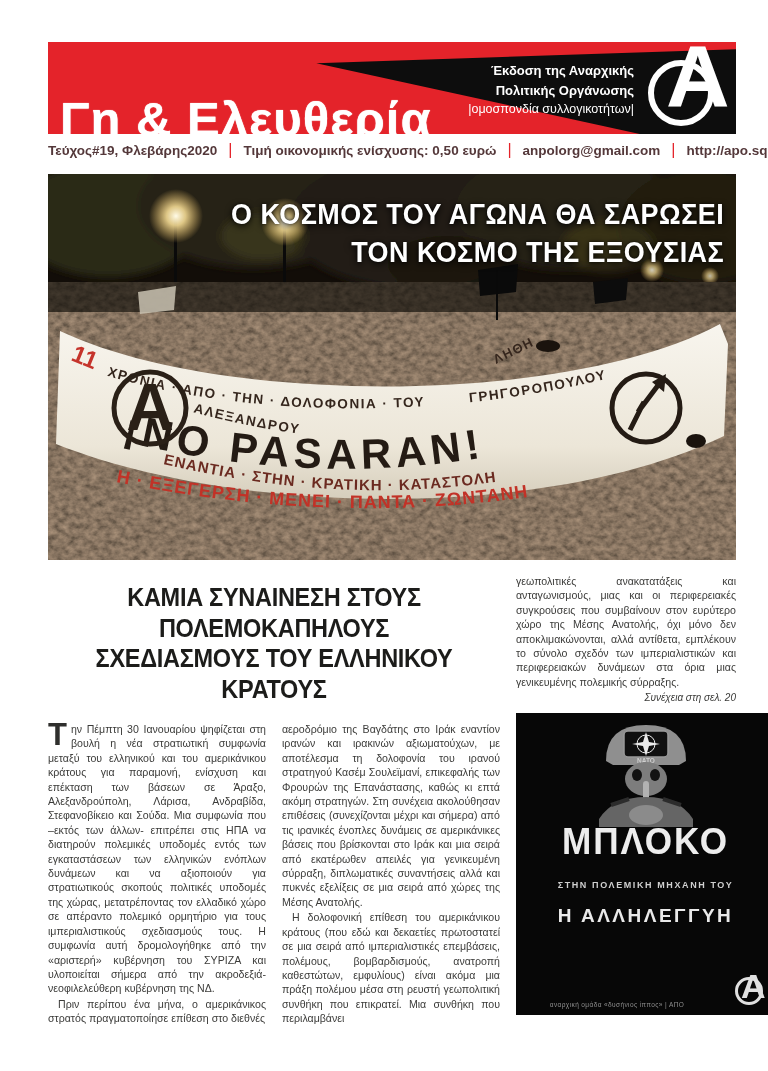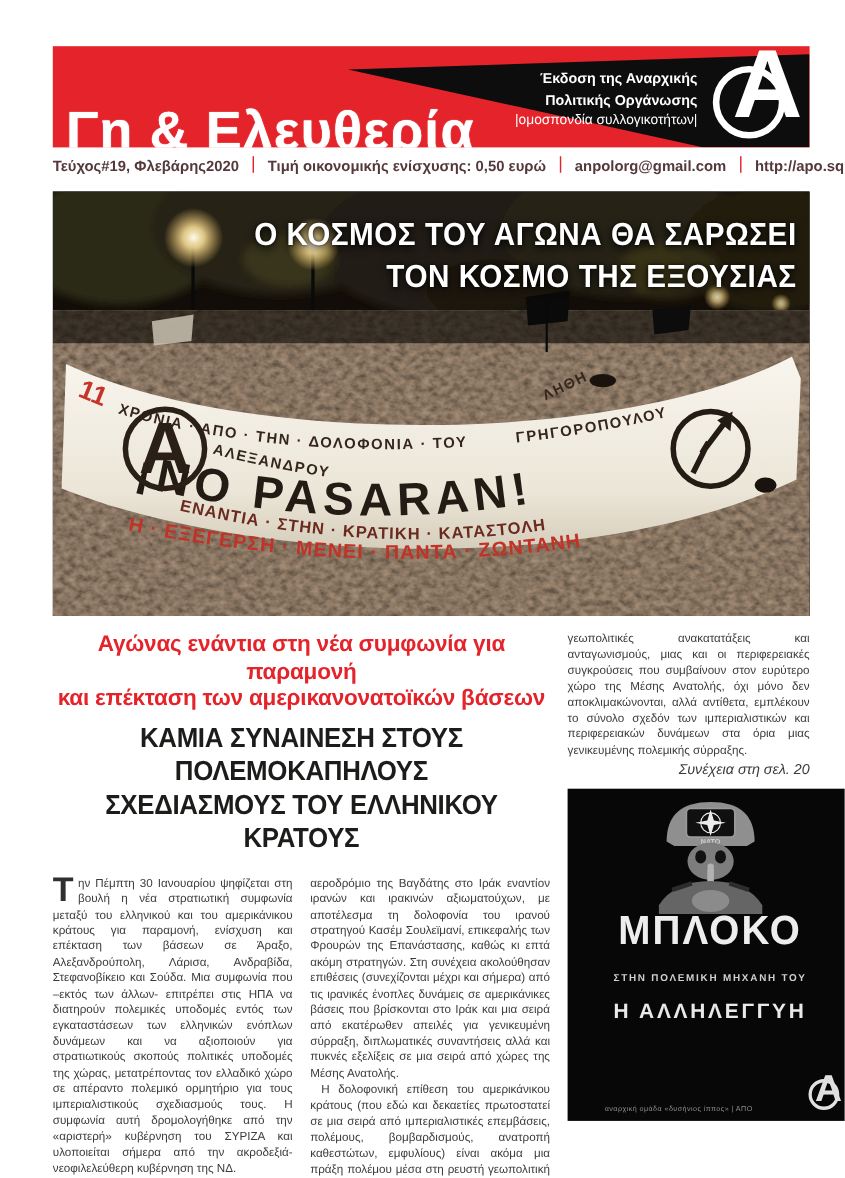--- a/index.html
+++ b/index.html
@@ -53,21 +53,21 @@
 
   
   .cols{display:flex;gap:16px;margin-top:18px;}
   .bodycol{width:218px;flex:none;text-align:justify;font-size:10.6px;line-height:1.36;
     color:#3b3b39;height:312px;overflow:hidden;}
   .bodycol p{margin:0;}
   .bodycol p + p{text-indent:10px;margin-top:1px;}
   .dropcap{float:left;font-size:31px;line-height:25px;font-weight:700;
     padding-right:4px;color:#2f2f2d;}
   .col3-text{text-align:justify;font-size:10.6px;line-height:1.36;color:#3b3b39;margin:0;}
-  .continuation{text-align:right;font-style:italic;font-size:13px;color:#3b3b39;
+  .continuation{text-align:right;font-style:italic;font-size:10px;color:#3b3b39;
     margin-top:3px;}
 
   
   .poster{position:relative;margin-top:10px;width:259px;height:302px;background:#070707;
     overflow:hidden;}
   .poster-inner{position:absolute;inset:0;padding-top:6px;}
   .soldier{display:block;margin:0 auto;}
   .p-title{margin-top:-4px;text-align:center;font-size:37px;font-weight:900;color:#ededed;
     letter-spacing:2px;line-height:1;transform:scaleX(.95);}
   .p-sub{text-align:center;font-size:9px;font-weight:700;color:#cfcfcf;
@@ -232,24 +232,20 @@
       </svg>
 
       <div class="photo-headline">
         <span>Ο ΚΟΣΜΟΣ ΤΟΥ ΑΓΩΝΑ ΘΑ ΣΑΡΩΣΕΙ</span>
         <span>ΤΟΝ ΚΟΣΜΟ ΤΗΣ ΕΞΟΥΣΙΑΣ</span>
       </div>
     </div>
 
     <div class="grid">
       <div class="left-zone">
-        <div class="kicker">
-          <span>Αγώνας ενάντια στη νέα συμφωνία για παραμονή</span>
-          <span>και επέκταση των αμερικανονατοϊκών βάσεων</span>
-        </div>
         <div class="mainhead">
           <span>ΚΑΜΙΑ ΣΥΝΑΙΝΕΣΗ ΣΤΟΥΣ ΠΟΛΕΜΟΚΑΠΗΛΟΥΣ</span>
           <span>ΣΧΕΔΙΑΣΜΟΥΣ ΤΟΥ ΕΛΛΗΝΙΚΟΥ ΚΡΑΤΟΥΣ</span>
         </div>
         <div class="cols">
           <div class="bodycol">
             <p><span class="dropcap">Τ</span><span>ην Πέμπτη 30 Ιανουαρίου ψηφίζεται στη βουλή η νέα στρατιωτική συμφωνία μεταξύ του ελληνικού και του αμερικάνικου κράτους για παραμονή, ενίσχυση και επέκταση των βάσεων σε Άραξο, Αλεξανδρούπολη, Λάρισα, Ανδραβίδα, Στεφανοβίκειο και Σούδα. Μια συμφωνία που –εκτός των άλλων- επιτρέπει στις ΗΠΑ να διατηρούν πολεμικές υποδομές εντός των εγκαταστάσεων των ελληνικών ενόπλων δυνάμεων και να αξιοποιούν για στρατιωτικούς σκοπούς πολιτικές υποδομές της χώρας, μετατρέποντας τον ελλαδικό χώρο σε απέραντο πολεμικό ορμητήριο για τους ιμπεριαλιστικούς σχεδιασμούς τους. Η συμφωνία αυτή δρομολογήθηκε από την «αριστερή» κυβέρνηση του ΣΥΡΙΖΑ και υλοποιείται σήμερα από την ακροδεξιά-νεοφιλελεύθερη κυβέρνηση της ΝΔ.</span></p>
             <p>Πριν περίπου ένα μήνα, ο αμερικάνικος στρατός πραγματοποίησε επίθεση στο διεθνές</p>
           </div>
           <div class="bodycol">

